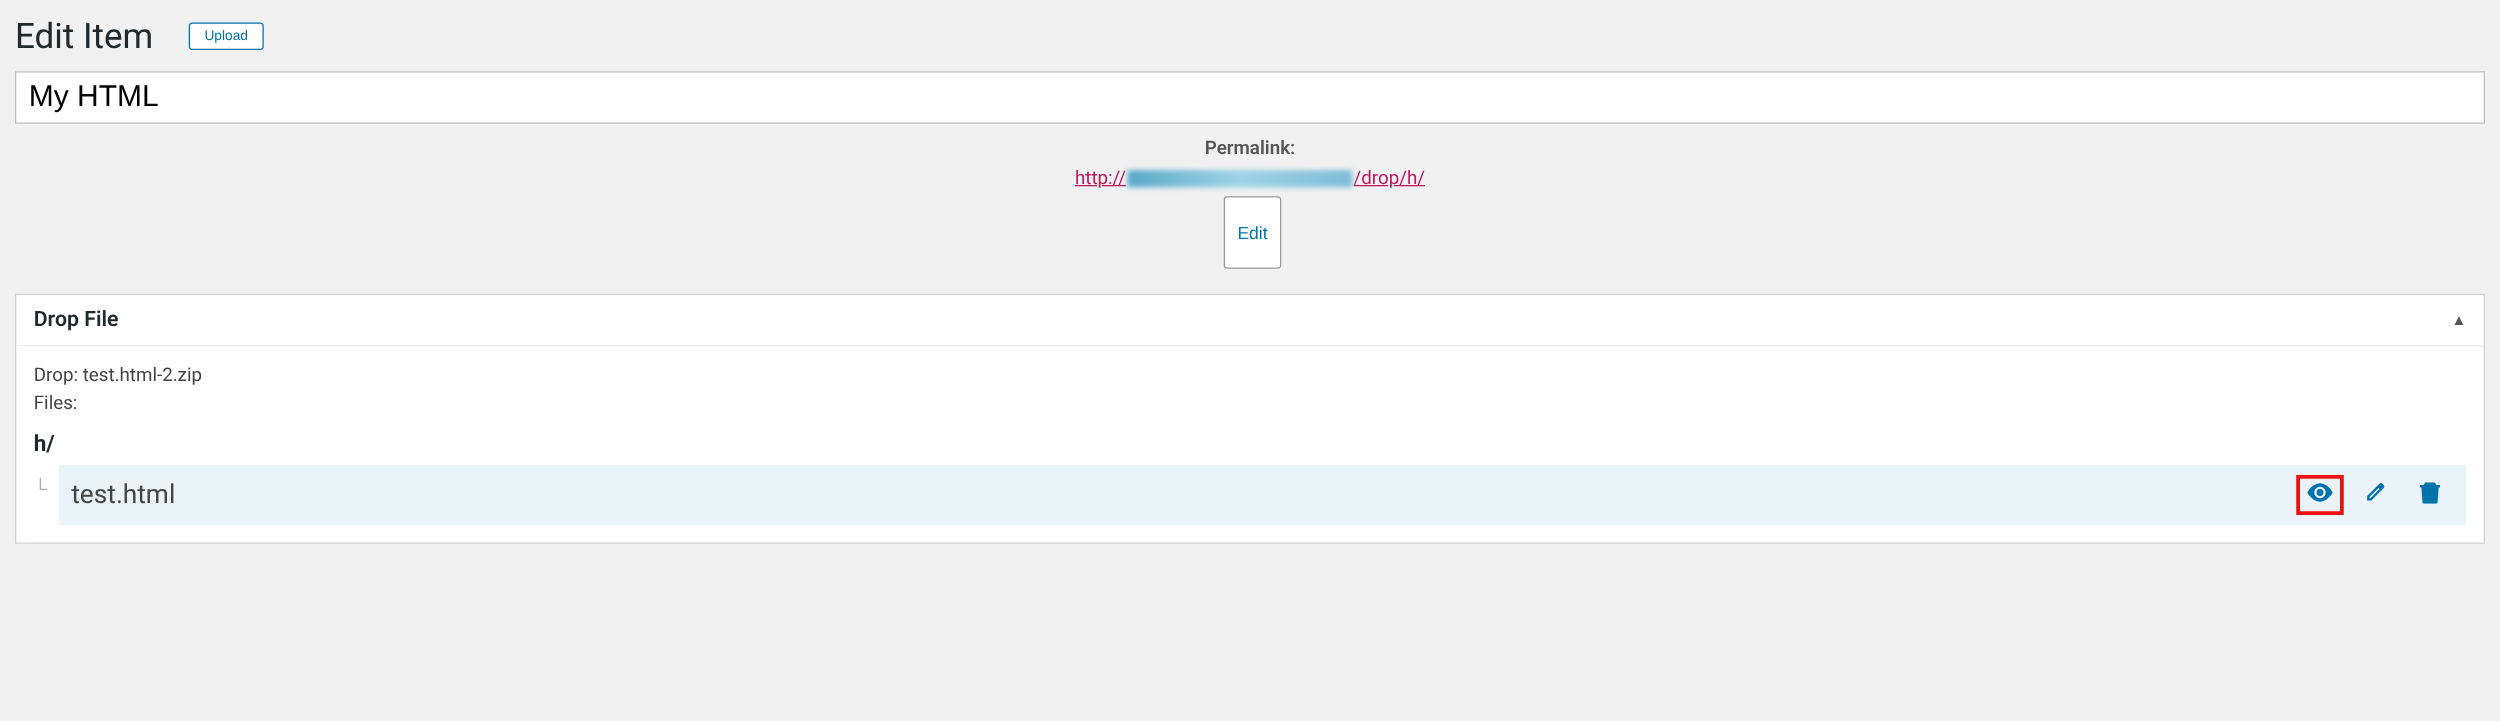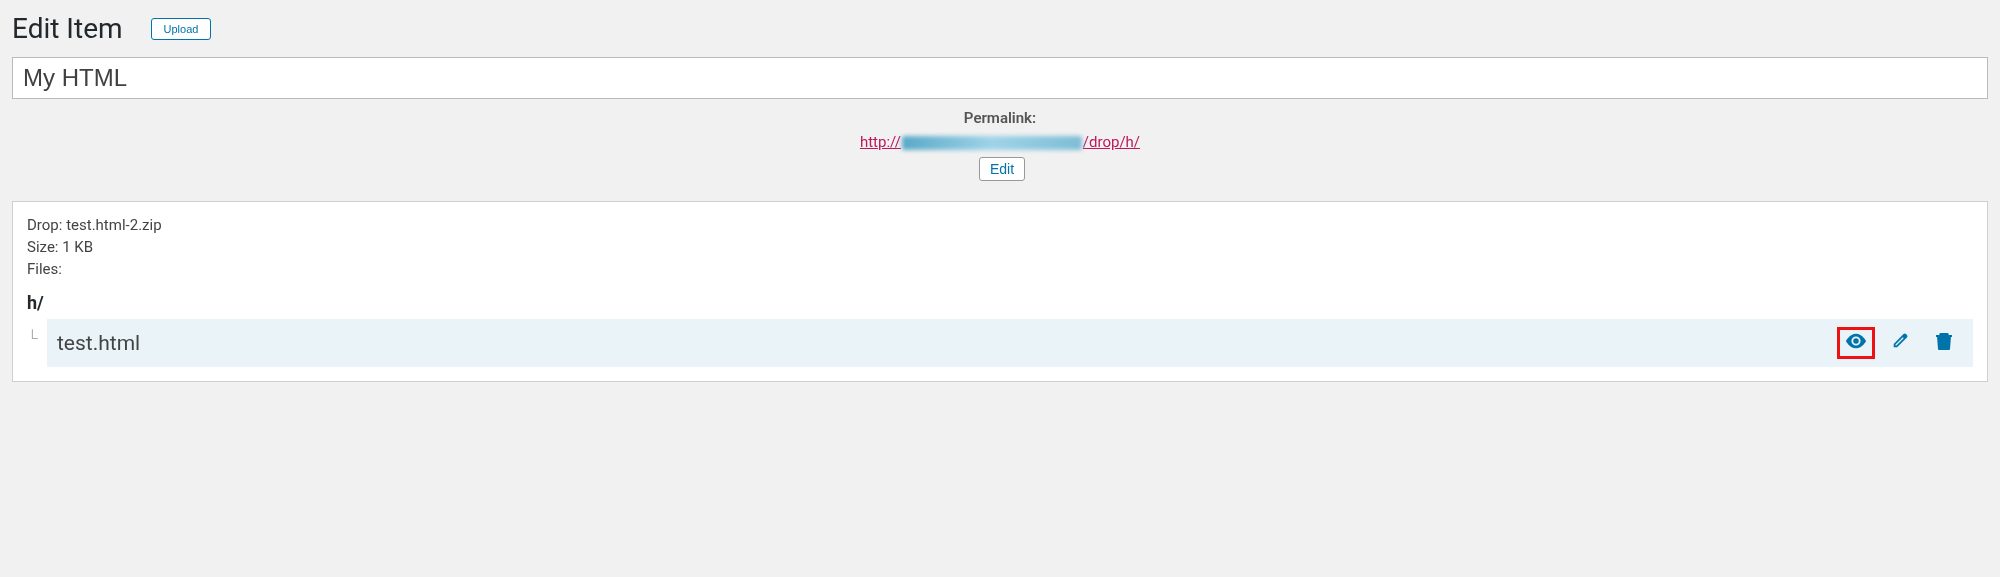--- a/index.html
+++ b/index.html
@@ -29,21 +29,21 @@
       font-size: 11px;
       border-radius: 3px;
       cursor: pointer;
     }
     .title-input {
       width: 100%;
       font-size: 24px;
       padding: 6px 10px;
       border: 1px solid #bbb;
       background: #fff;
-      color: #404040;
+      color: #000000;
       outline: none;
       margin-bottom: 10px;
     }
     .permalink-row {
       display: flex;
       align-items: center;
       gap: 6px;
       margin-bottom: 20px;
       color: #555;
       font-size: 15px;
@@ -67,21 +67,21 @@
       border-radius: 2px;
       filter: blur(2px);
       margin: 0 1px;
       position: relative;
       top: 1px;
     }
     .btn-edit {
       border: 1px solid #999;
       background: #fff;
       color: #0073aa;
-      padding: 3px 10px;
+      padding: 20px 10px;
       font-size: 14px;
       border-radius: 3px;
       cursor: pointer;
       margin-left: 4px;
     }
     .postbox {
       background: #fff;
       border: 1px solid #ccd0d4;
       margin-bottom: 20px;
     }
@@ -169,28 +169,30 @@
   <span class="permalink-label">Permalink:</span>
   <a class="permalink-link" href="#">
     <span>http://</span>
       <span class="smudge"></span>
       <span>/drop/h/</span>
   </a>
   <button class="btn-edit">Edit</button>
 </div>
 
 <div class="postbox">
+  <div class="postbox-header">
+    <div class="postbox-title">Drop File</div>
+    <div class="postbox-toggle">
+      <span>▲</span>
+    </div>
+  </div>
   <div class="postbox-body">
     <div class="meta-line">
       <span>Drop:</span>
       <span>test.html-2.zip</span>
-    </div>
-    <div class="meta-line">
-      <span>Size:</span>
-      <span>1 KB</span>
     </div>
     <div class="meta-line">
       <span>Files:</span>
     </div>
 
     <div class="folder-name">h/</div>
     <div class="file-row-wrap">
       <div class="tree-elbow">└</div>
       <div class="file-row">
         <span class="file-name">test.html</span>

